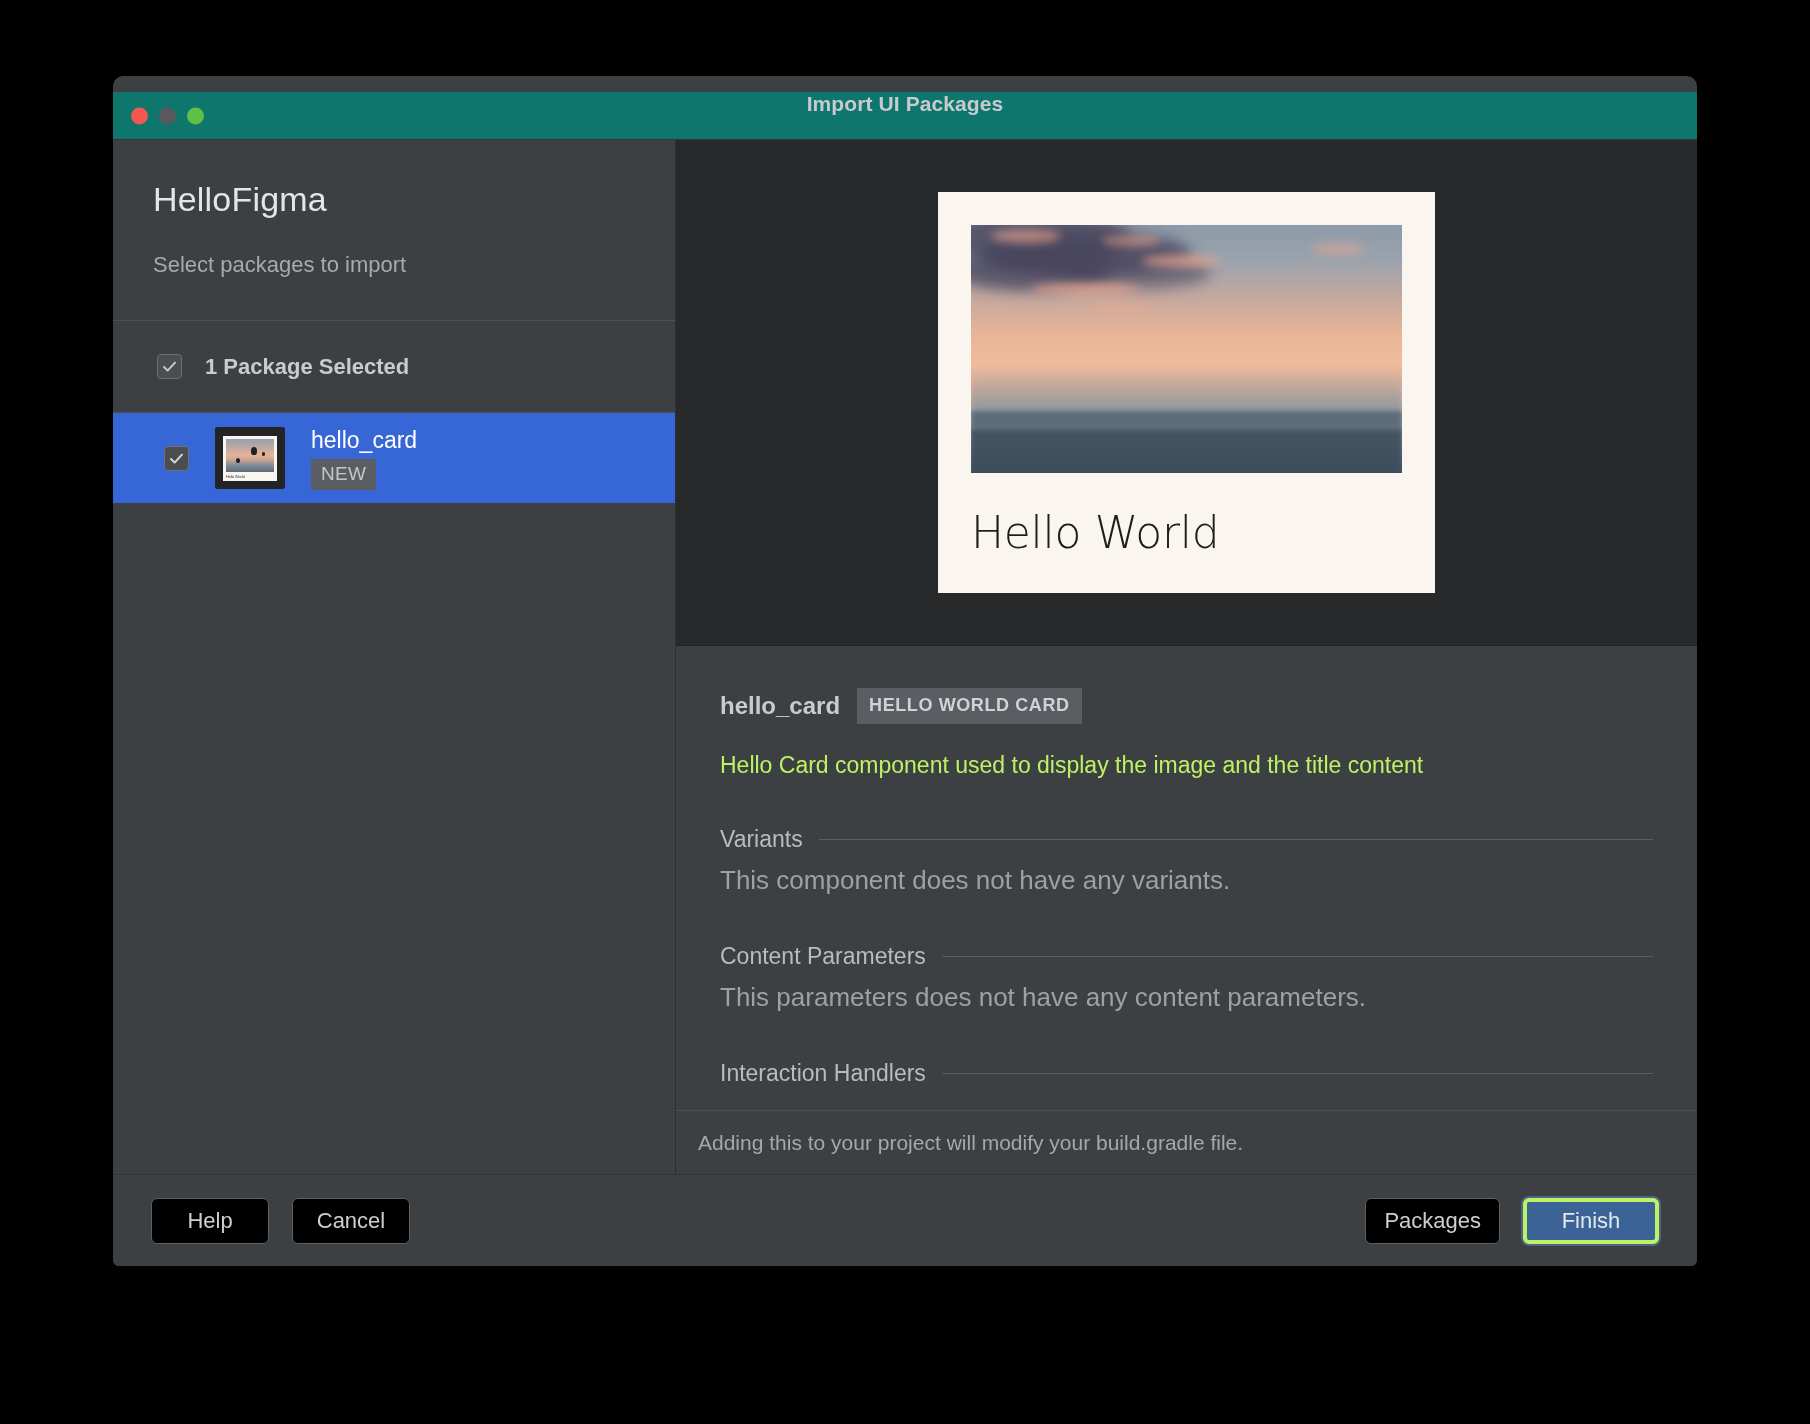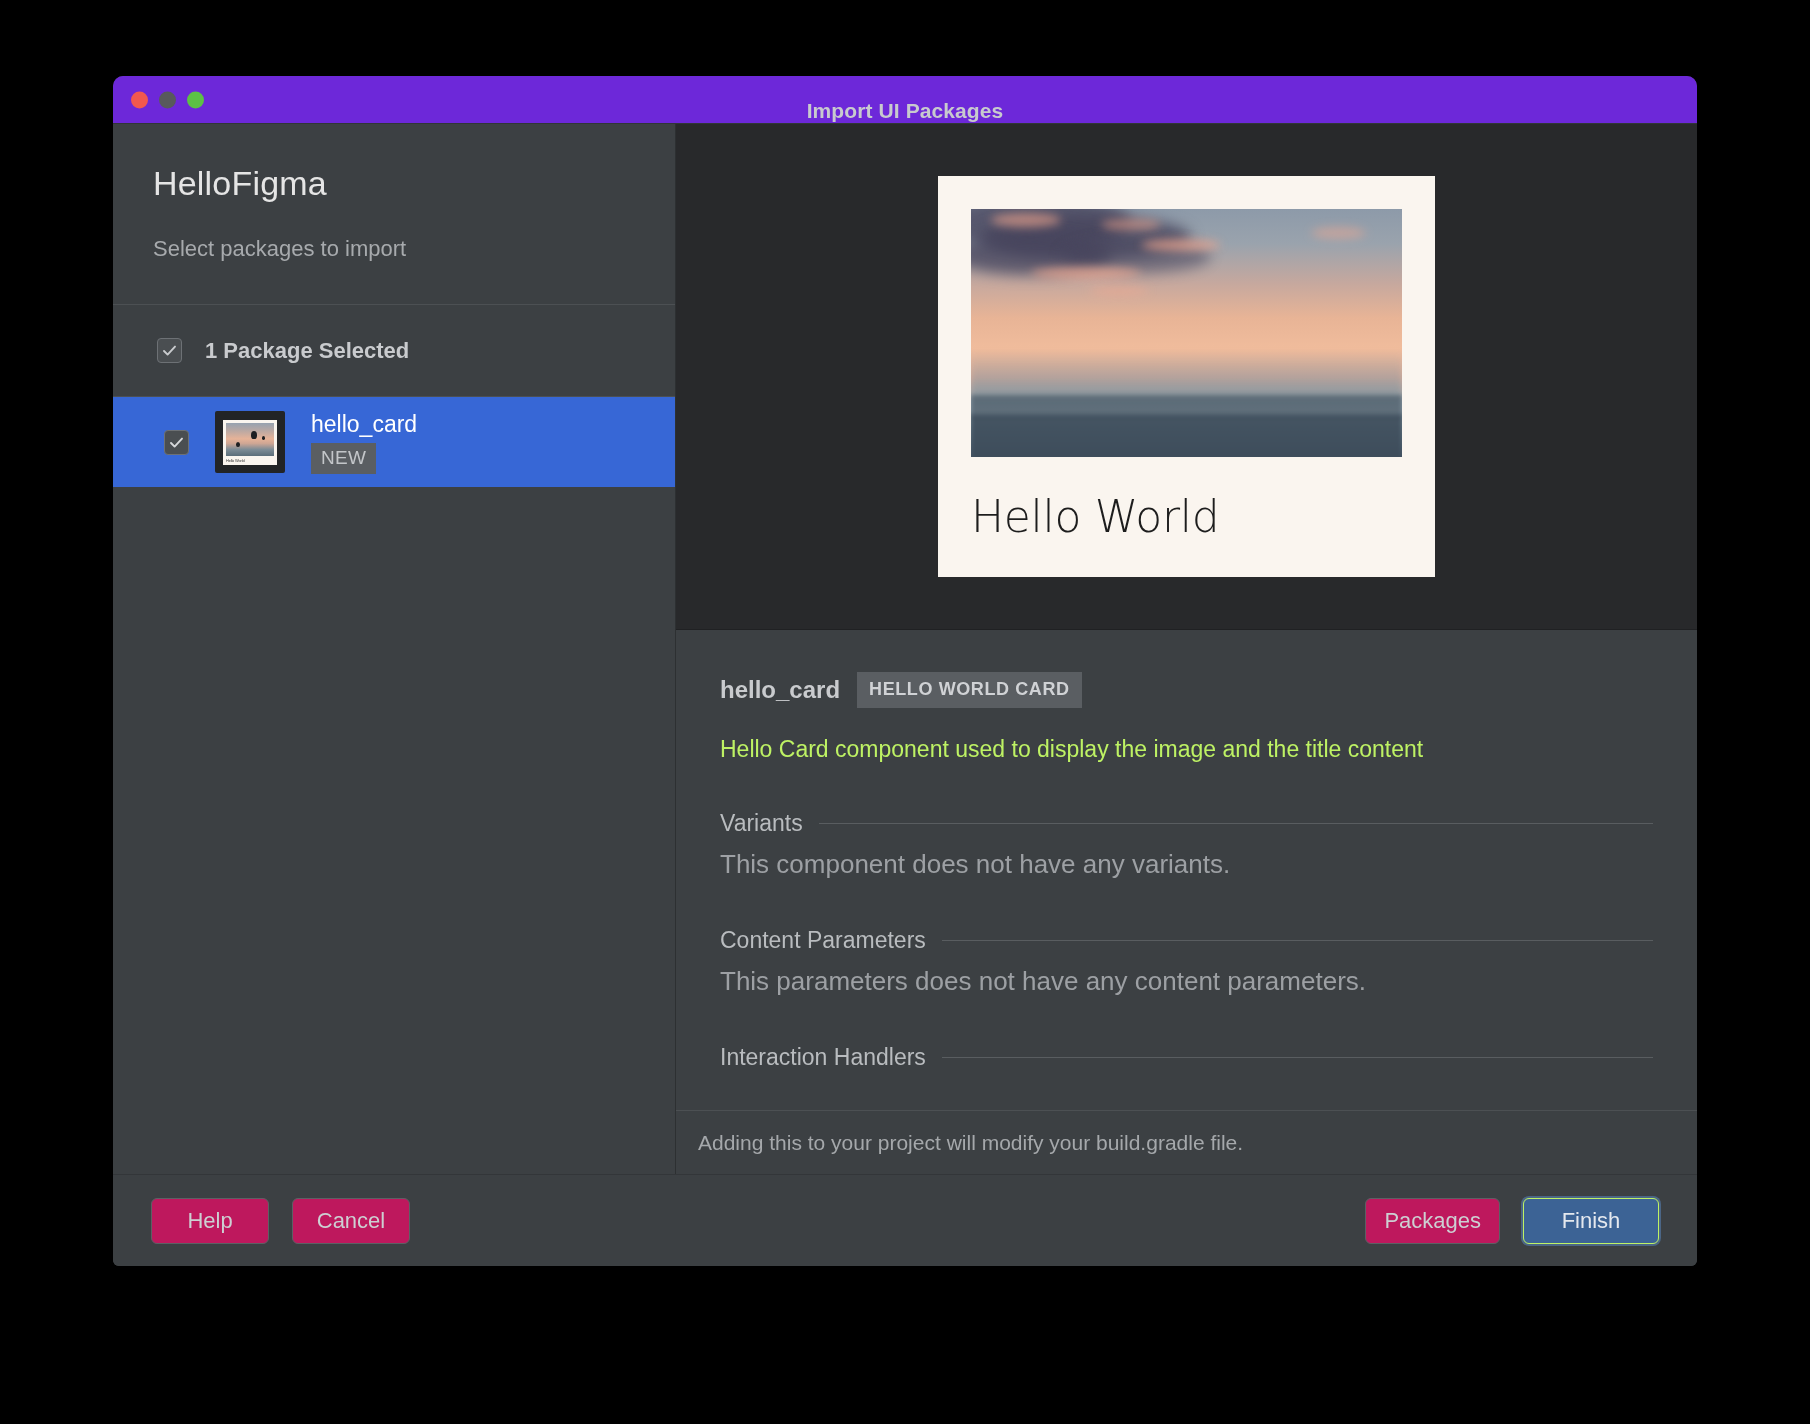--- a/index.html
+++ b/index.html
@@ -32,24 +32,25 @@
     overflow: hidden;
     display: flex;
     flex-direction: column;
   }
 
   
   .titlebar {
     position: relative;
     height: 47px;
     flex: 0 0 47px;
-    background: #6d28d9;
+    background: #0f766e;
     border-bottom: 1px solid #313538;
     display: flex;
-    align-items: flex-end;
+    align-items: flex-start;
+    margin-top: 16px;
   }
   .traffic {
     position: absolute;
     left: 18px;
     top: 50%;
     transform: translateY(-50%);
     display: flex;
     gap: 11px;
   }
   .light {
@@ -392,35 +393,35 @@
     display: flex;
     align-items: center;
     padding: 0 38px 0 38px;
     box-sizing: border-box;
   }
   .btn {
     height: 46px;
     min-width: 118px;
     border-radius: 6px;
     border: 1px solid #5c6064;
-    background: #be185d;
+    background: #000000;
     color: #cdcfd2;
     font-size: 22px;
     font-family: "Liberation Sans", sans-serif;
     display: inline-flex;
     align-items: center;
     justify-content: center;
     padding: 0 18px;
     box-sizing: border-box;
     cursor: default;
   }
   .btn + .btn { margin-left: 23px; }
   .btn.primary {
     background: #3c6395;
-    border: 1px solid #bef264;
+    border: 4px solid #bef264;
     box-shadow: 0 0 0 2px rgba(88,133,190,0.55);
     color: #e4e8ee;
     min-width: 136px;
   }
   .spacer { flex: 1 1 auto; }
 </style>
 </head>
 <body>
 
 <div class="screen">

